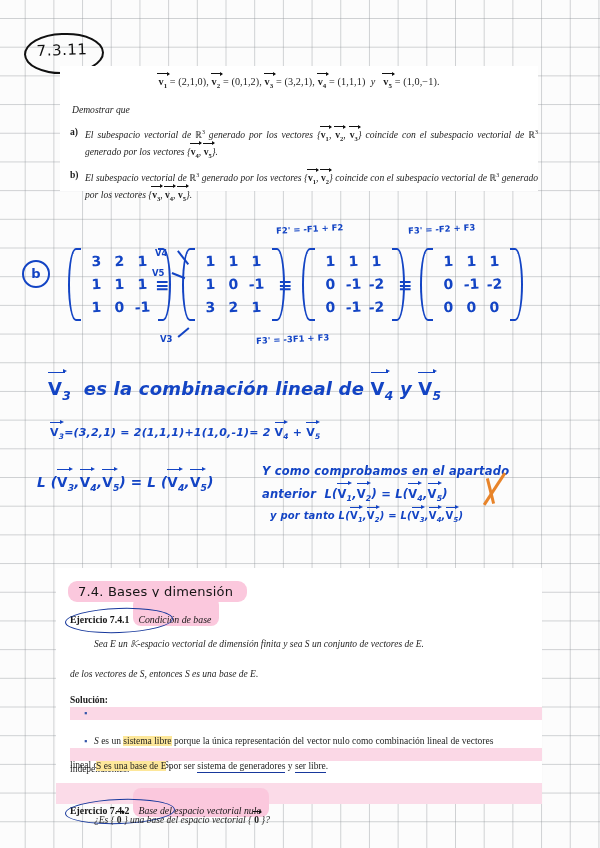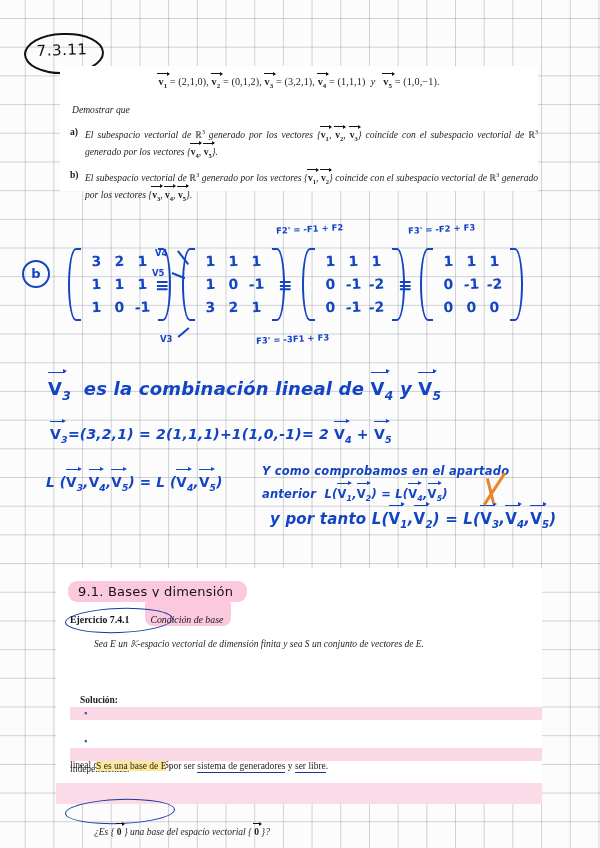--- a/index.html
+++ b/index.html
@@ -129,21 +129,21 @@
   #sec2{left:56px;top:568px;width:486px;height:215px;}
   #sec3{left:56px;top:796px;width:486px;height:52px;}
   .pinkband{position:absolute;background:#fbdbe8;}
   .secttl{
     position:absolute;left:12px;top:13px;font-size:13px;color:#151515;
     font-family:"DejaVu Sans",sans-serif;letter-spacing:.2px;white-space:nowrap;
     background:#fbc8dd;padding:3px 14px 3px 10px;border-radius:9px;
   }
   .exbox{position:absolute;font-size:9.8px;color:#151515;white-space:nowrap;}
   .exbox .exn{font-weight:bold;font-family:"Liberation Serif",serif;}
-  .exbox .exd{font-style:italic;background:#fbc8dd;border-radius:8px;padding:17px 8px 1px 5px;margin-left:16px;}
+  .exbox .exd{font-style:italic;background:#fbc8dd;border-radius:8px;padding:17px 8px 1px 5px;margin-left:4px;}
   .ellipse{
     position:absolute;border:1.8px solid #17389c;border-radius:50%;
     transform:rotate(-2deg);
   }
   .ptxt{position:absolute;font-size:9.5px;color:#1d1d1d;line-height:12.4px;}
   .hlY{background:#fde79a;}
   .hlP{background:#fbd8e6;}
   .ul{border-bottom:1.6px solid #17389c;padding-bottom:.5px;}
   .bullet{position:absolute;color:#3355aa;font-size:9px;}
 </style>
@@ -290,66 +290,71 @@
       <div class="mcell">0</div>
     </div>
   </div>
   <div class="par r"></div>
 </div>
 
 <div class="hwline" style="left:48px;top:378px;font-size:18px;">
   <span class="hvec">V</span><sub>3</sub>&nbsp; es la combinación lineal de <span class="hvec">V</span><sub>4</sub> y <span class="hvec">V</span><sub>5</sub>
 </div>
 
-<div class="hwline" style="left:50px;top:426px;font-size:14px;">
+<div class="hwline" style="left:50px;top:426px;font-size:11px;">
   <span class="hvec">V</span><sub>3</sub>=(3,2,1) = 2(1,1,1)+1(1,0,-1)= 2 <span class="hvec">V</span><sub>4</sub> + <span class="hvec">V</span><sub>5</sub>
 </div>
 
-<div class="hwline" style="left:46px;top:474px;font-size:13.5px;">
+<div class="hwline" style="left:37px;top:474px;font-size:13.5px;">
   L (<span class="hvec">V</span><sub>3</sub>,<span class="hvec">V</span><sub>4</sub>,<span class="hvec">V</span><sub>5</sub>) = L (<span class="hvec">V</span><sub>4</sub>,<span class="hvec">V</span><sub>5</sub>)
 </div>
 
 <div class="hwline" style="left:262px;top:464px;font-size:11.5px;">Y como comprobamos en el apartado</div>
 <div class="hwline" style="left:262px;top:487px;font-size:11.5px;">
   anterior&nbsp; L(<span class="hvec">V</span><sub>1</sub>,<span class="hvec">V</span><sub>2</sub>) = L(<span class="hvec">V</span><sub>4</sub>,<span class="hvec">V</span><sub>5</sub>)
 </div>
-<div class="hwline" style="left:270px;top:510px;font-size:15px;">
+<div class="hwline" style="left:270px;top:510px;font-size:10px;">
   y por tanto L(<span class="hvec">V</span><sub>1</sub>,<span class="hvec">V</span><sub>2</sub>) = L(<span class="hvec">V</span><sub>3</sub>,<span class="hvec">V</span><sub>4</sub>,<span class="hvec">V</span><sub>5</sub>)
 </div>
 
 <div id="check">
   <div class="s1"></div>
     <div class="s2"></div>
 </div>
 
 <div class="pinkband" style="left:56px;top:752px;width:486px;height:52px;"></div>
 
 <div class="paper" id="sec2">
-  <div class="secttl">9.1.    Bases y dimensión</div>
+  <div class="secttl">7.4.    Bases y dimensión</div>
 
   <div class="exbox" style="left:14px;top:46px;">
     <span class="exn">Ejercicio 7.4.1</span><span class="exd">Condición de base</span>
   </div>
   <div class="ellipse" style="left:9px;top:40px;width:106px;height:23px;"></div>
 
   <div class="ptxt it" style="left:38px;top:70px;">Sea E un 𝕂-espacio vectorial de dimensión finita y sea S un conjunto de vectores de E.</div>
-
-  <div class="ptxt bd" style="left:24px;top:126px;font-family:Liberation Serif, serif;">Solución:</div>
+  <div class="ptxt it" style="left:14px;top:100px;">de los vectores de S, entonces S es una base de E.</div>
+
+  <div class="ptxt bd" style="left:14px;top:126px;font-family:Liberation Serif, serif;">Solución:</div>
 
   <div class="hlP" style="position:absolute;left:14px;top:139px;width:472px;height:13px;"></div>
   <div class="bullet" style="left:28px;top:140px;">▪</div>
   <div class="ptxt" style="left:14px;top:153px;margin-top:38px;">lineal de los vectores de S.</div>
 
   <div class="bullet" style="left:28px;top:168px;">▪</div>
+  <div class="ptxt" style="left:38px;top:167px;"><span class="it">S</span> es un <span class="hlY">sistema libre</span> porque la única representación del vector nulo como combinación lineal de vectores</div>
   <div class="hlP" style="position:absolute;left:14px;top:180px;width:472px;height:13px;"></div>
   <div class="ptxt" style="left:14px;top:195px;">independientes.</div>
 
   <div class="ptxt" style="left:40px;top:176px;width:0;height:0;"></div>
 </div>
 
 <div class="ptxt" style="left:96px;top:760px;z-index:5;">
   <span class="hlY">S es una base de E</span><span> por ser </span><span class="ul">sistema de generadores</span><span> y </span><span class="ul">ser libre</span><span>.</span>
 </div>
 
 <div class="paper" id="sec3" style="background:transparent;">
+  <div class="exbox" style="left:14px;top:9px;">
+    <span class="exn">Ejercicio 7.4.2</span><span class="exd">Base del espacio vectorial nulo</span>
+  </div>
   <div class="ellipse" style="left:9px;top:3px;width:108px;height:23px;"></div>
-  <div class="ptxt it" style="left:38px;top:30px;">¿Es { <span class="vec" style="font-style:normal">0</span> } una base del espacio vectorial { <span class="vec" style="font-style:normal">0</span> }?</div>
+  <div class="ptxt it" style="left:38px;top:18px;">¿Es { <span class="vec" style="font-style:normal">0</span> } una base del espacio vectorial { <span class="vec" style="font-style:normal">0</span> }?</div>
 </div>
 
 </body></html>

